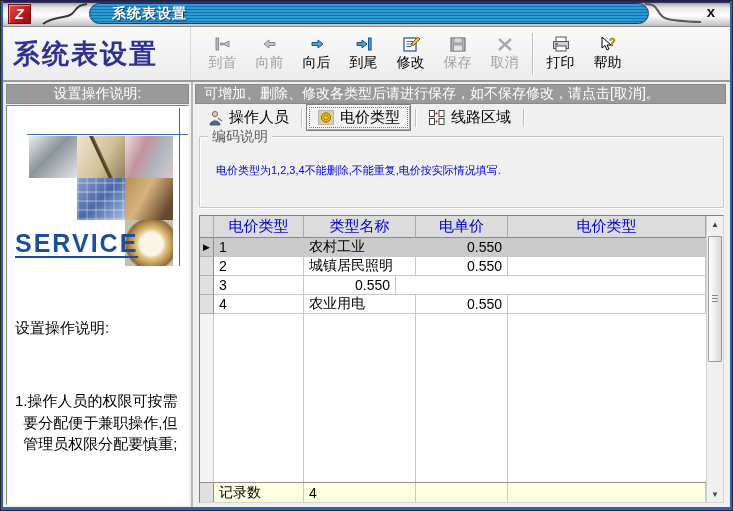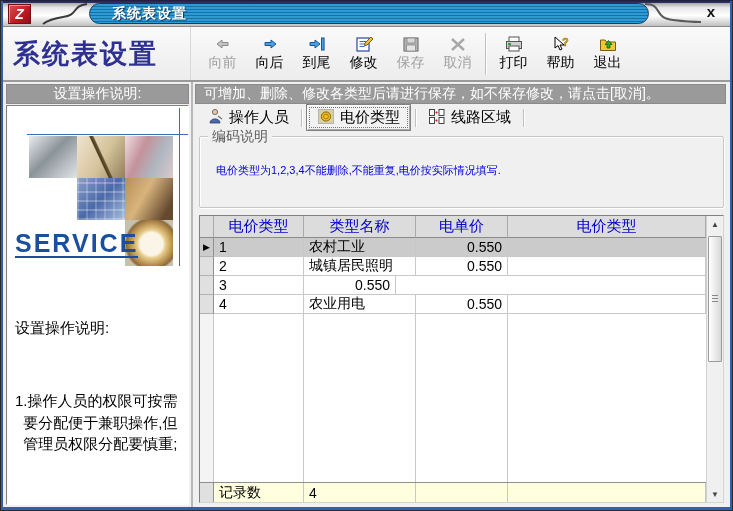--- a/index.html
+++ b/index.html
@@ -81,21 +81,21 @@
   .side-notes { position:absolute; left:8px; top:168px; right:4px; color:#000;
     font-size:15px; line-height:1.42; white-space:pre-wrap; }
   .side-notes .nt { margin-bottom:10px; }
 
   
   .main { flex:1; display:flex; flex-direction:column; padding:2px 4px 2px 2px;
     background:#f0f0f0; overflow:hidden; }
   .main .gray-bar { padding-left:8px; font-size:14px; white-space:nowrap; overflow:hidden; }
 
   .tabbar { flex:0 0 27px; display:flex; align-items:center; padding-left:4px; }
-  .tab { display:flex; align-items:flex-start; gap:5px; font-size:15px; padding:2px 8px;
+  .tab { display:flex; align-items:center; gap:5px; font-size:15px; padding:2px 8px;
     cursor:default; color:#000; }
   .tab svg { display:block; }
   .tab.selected { border:1px solid #808080; background:#f2f2f2;
     box-shadow:inset 1px 1px 0 #fff, inset -1px -1px 0 #a8a8a8;
     outline:1px dotted #777; outline-offset:-4px; padding:3px 10px; }
 
   .groupbox { flex:0 0 72px; margin:5px 2px 0 4px; position:relative;
     border:1px solid #c6c6c6; box-shadow:inset 1px 1px 0 #fff,1px 1px 0 #fff;
     border-radius:2px; }
   .groupbox .legend { position:absolute; top:-9px; left:8px; background:#f0f0f0;
@@ -162,20 +162,29 @@
     <svg class="swoosh-right" width="60" height="24" viewBox="0 0 60 24">
       <path d="M2,2 C20,2 10,16 30,18 C42,19.5 52,20 58,20" fill="none" stroke="#5a5a5a" stroke-width="2"></path>
     </svg>
     <div class="close-x">x</div>
   </div>
 
   <div class="toolbar">
     <div class="app-title">系统表设置</div>
     <div class="tbuttons">
 
+      <div class="tbtn disabled">
+        <span>
+          <svg width="20" height="18" viewBox="0 0 20 18">
+                <rect x="3" y="3" width="2.6" height="12" fill="#b8b8b8" stroke="#8a8a8a" stroke-width="1"></rect>
+                <path d="M16 6 L10 9 L16 12 Z M10 8 h-2.5 v2 H10 Z" fill="#c4c4c4" stroke="#8a8a8a" stroke-width="1"></path>
+              </svg>
+        </span>
+        <span>到首</span>
+      </div>
 
       <div class="tbtn disabled">
         <span>
           <svg width="20" height="18" viewBox="0 0 20 18">
                 <path d="M9 5 L4 9 L9 13 L9 10.5 L15 10.5 L15 7.5 L9 7.5 Z" fill="#c4c4c4" stroke="#8a8a8a" stroke-width="1"></path>
               </svg>
         </span>
         <span>向前</span>
       </div>
 
@@ -248,29 +257,20 @@
       <div class="tbtn">
         <span>
           <svg width="20" height="18" viewBox="0 0 20 18">
                 <path d="M4 2 L4 13 L7 10.5 L9 15 L11 14 L9 10 L13 10 Z" fill="#fff" stroke="#000" stroke-width="1"></path>
                 <text x="11" y="11" font-size="11" font-weight="bold" fill="#e8a800" stroke="#7a5800" stroke-width="0.4">?</text>
               </svg>
         </span>
         <span>帮助</span>
       </div>
 
-      <div class="tbtn">
-        <span>
-          <svg width="20" height="18" viewBox="0 0 20 18">
-                <path d="M2.5 5 L7 5 L8.5 7 L17.5 7 L17.5 15.5 L2.5 15.5 Z" fill="#f0c838" stroke="#7a5c10" stroke-width="1"></path>
-                <path d="M9 13 L9 9.5 L7 9.5 L10.5 5.5 L14 9.5 L12 9.5 L12 13 Z" fill="#2fa82f" stroke="#156015" stroke-width="0.8"></path>
-              </svg>
-        </span>
-        <span>退出</span>
-      </div>
     </div>
   </div>
 
   <div class="content">
 
     <div class="sidebar">
       <div class="gray-bar">设置操作说明:</div>
       <div class="side-body">
         <div class="decor-vline"></div>
         <div class="decor-hline"></div>

